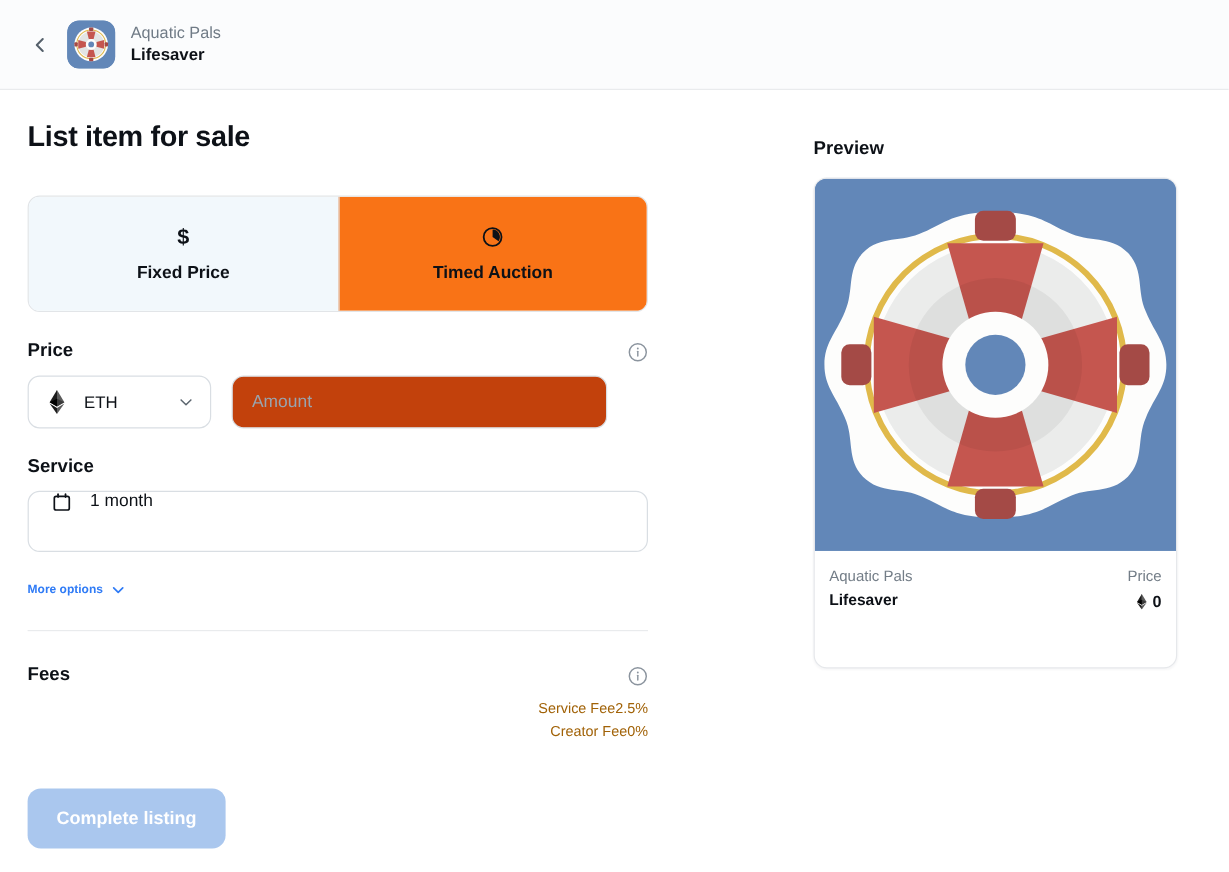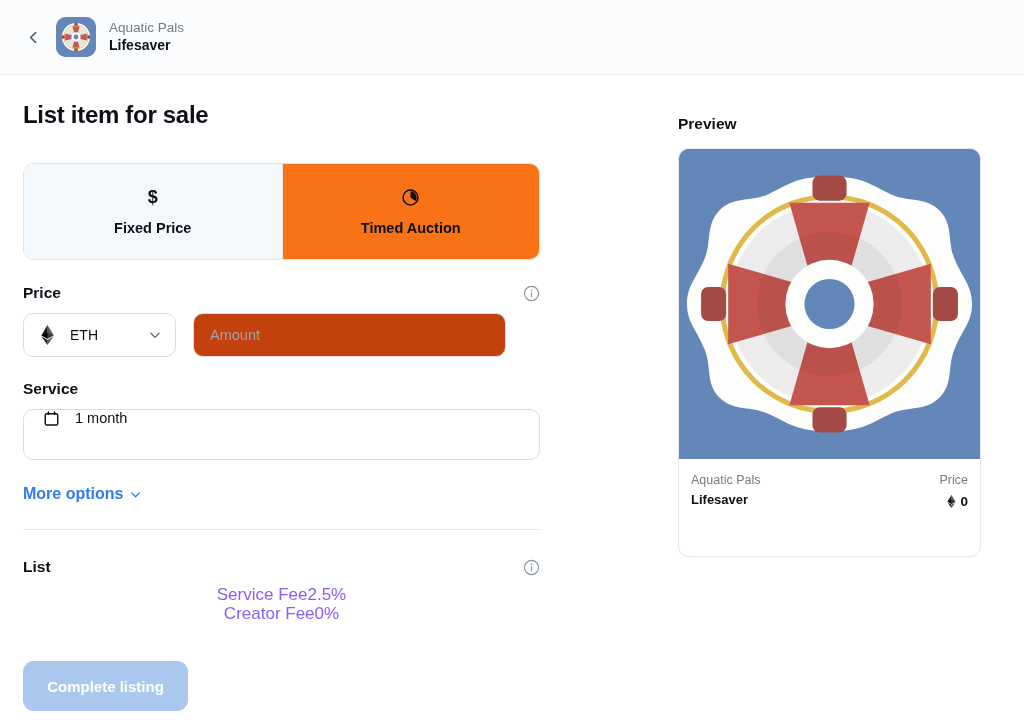--- a/index.html
+++ b/index.html
@@ -194,21 +194,21 @@
     color: #0d1117;
     margin-left: 15px;
   }
 
   .more-options {
     display: inline-flex;
     align-items: center;
     gap: 6px;
     margin-top: 25px;
     color: #2f7bf6;
-    font-size: 16px;
+    font-size: 10px;
     font-weight: 700;
     cursor: pointer;
   }
   .more-chev { width: 13px; height: 13px; }
 
   .divider {
     width: 517px;
     height: 1px;
     background: #e9ebed;
     margin-top: 26px;
@@ -218,24 +218,24 @@
   .fees-head {
     display: flex;
     align-items: center;
     justify-content: space-between;
     width: 517px;
     margin-top: 28px;
     margin-bottom: 9px;
   }
   .fee-row {
     display: flex;
-    justify-content: center;
-    width: 517px;
-    font-size: 17px;
-    color: #8b5cf6;
+    justify-content: flex-end;
+    width: 517px;
+    font-size: 12px;
+    color: #a16207;
     line-height: 19px;
   }
 
   
   .cta {
     margin-top: 38px;
     width: 165px;
     height: 50px;
     border-radius: 11px;
     border: none;
@@ -393,21 +393,21 @@
       <span>More options</span>
       <svg class="more-chev" viewBox="0 0 24 24" fill="none" stroke="currentColor" stroke-width="2.6" stroke-linecap="round" stroke-linejoin="round">
         <polyline points="5 9 12 16 19 9"></polyline>
       </svg>
     </div>
 
     <div class="divider"></div>
 
     
     <div class="fees-head">
-      <span class="sec-label">List</span>
+      <span class="sec-label">Fees</span>
       <svg class="info-icon" viewBox="0 0 24 24" fill="none" stroke="currentColor" stroke-width="1.7">
         <circle cx="12" cy="12" r="10"></circle>
         <line x1="12" y1="11" x2="12" y2="16.5" stroke-linecap="round"></line>
         <circle cx="12" cy="7.6" r="1.1" fill="currentColor" stroke="none"></circle>
       </svg>
     </div>
 
     <div class="fee-row">
       <span>Service Fee</span>
       <span>2.5%</span>

